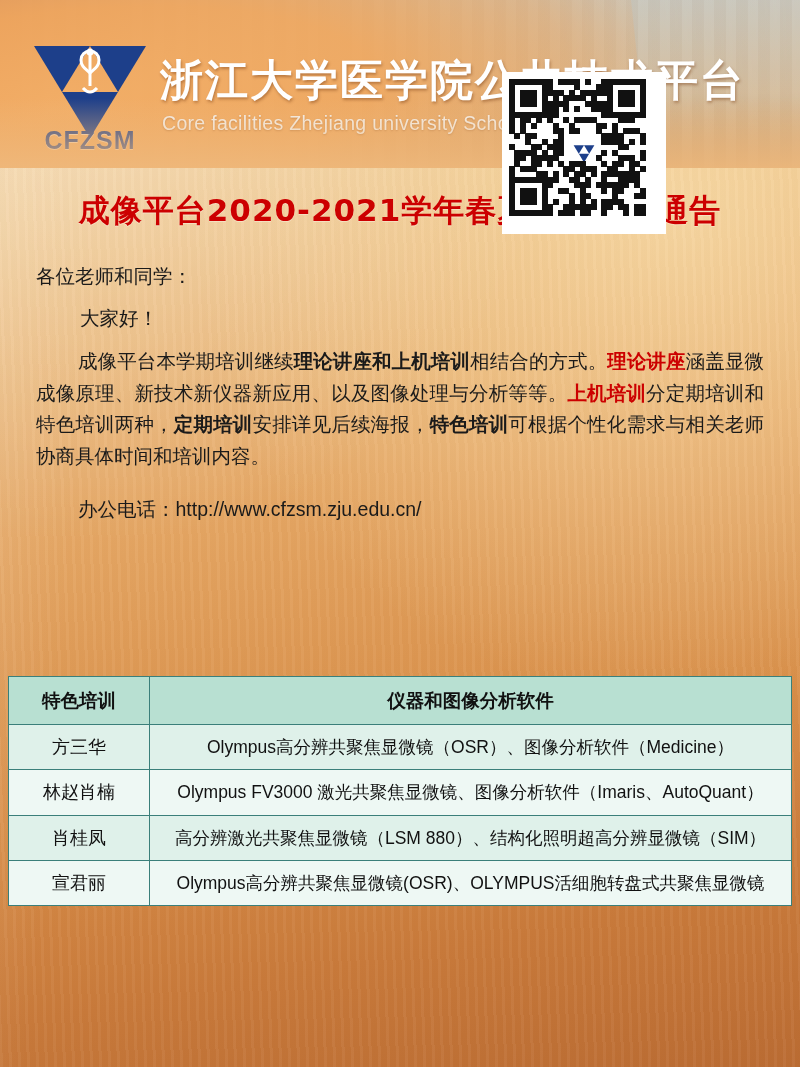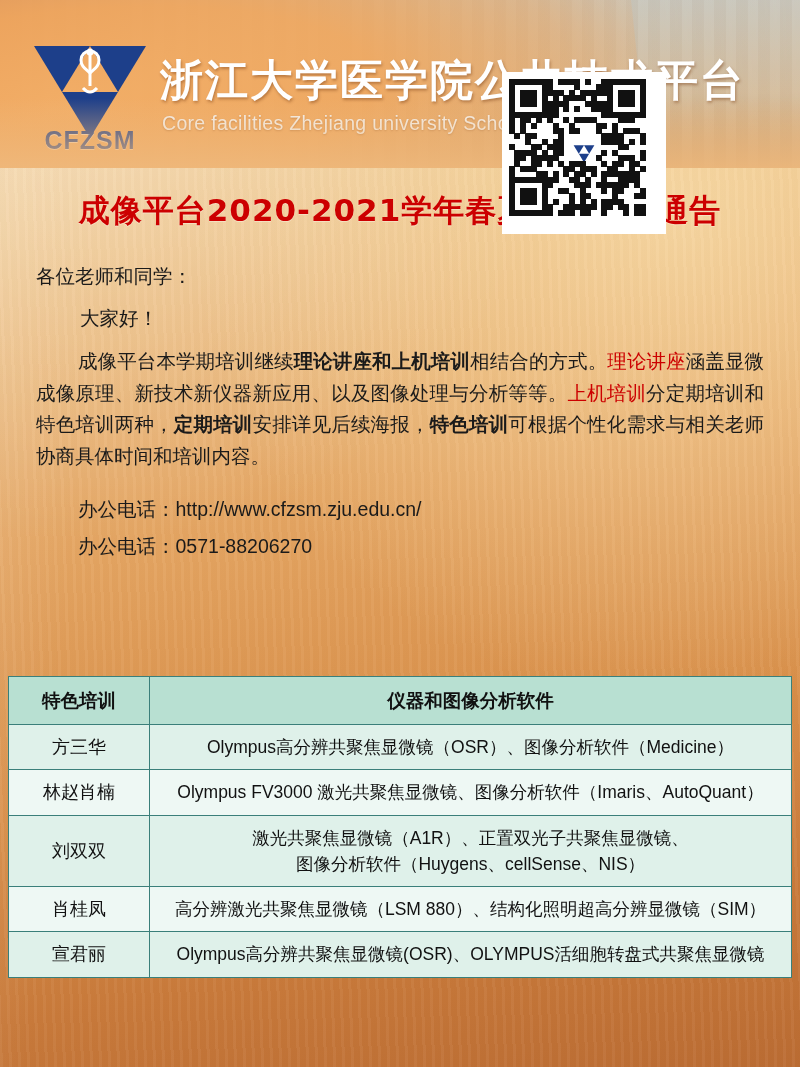--- a/index.html
+++ b/index.html
@@ -137,21 +137,21 @@
   }
   .para {
     margin-top: 14px;
     font-size: 19.5px;
     line-height: 1.62;
     color: #1a1a1a;
     text-align: justify;
     text-indent: 42px;
   }
   .para b { font-weight: bold; }
-  .hl { color: #cc0000; font-weight: normal; }
+  .hl { color: #cc0000; font-weight: bold; }
   .contact-block {
     margin-top: 18px;
     width: 440px;
   }
   .contact-line {
     margin-left: 42px;
     font-size: 19.5px;
     color: #1a1a1a;
     line-height: 1.9;
     white-space: nowrap;
@@ -250,23 +250,20 @@
     <div class="greet">大家好！</div>
 
     <div class="para">
       <span>成像平台本学期培训继续</span><b>理论讲座和上机培训</b><span>相结合的方式。</span><span class="hl">理论讲座</span><span>涵盖显微成像原理、新技术新仪器新应用、以及图像处理与分析等等。</span><span class="hl">上机培训</span><span>分定期培训和特色培训两种，</span><b>定期培训</b><span>安排详见后续海报，</span><b>特色培训</b><span>可根据个性化需求与相关老师协商具体时间和培训内容。</span>
     </div>
 
 
     <div class="contact-block">
       <div class="contact-line">
         <span>办公电话：</span><span>http://www.cfzsm.zju.edu.cn/</span>
-      </div>
-      <div class="contact-line">
-        <span>办公电话：</span><span>0571-88206270</span>
       </div>
     </div>
 
     <div class="qr" style="top:-118px">
       <div class="qr-grid" id="qrGrid">
         <div class="qr-logo">
           <svg viewBox="0 0 30 30" width="26" height="26">
             <polygon points="3,6 15,6 9,16" fill="#1d3f8a"></polygon>
             <polygon points="15,6 27,6 21,16" fill="#1d3f8a"></polygon>
             <polygon points="9,16 21,16 15,26" fill="#1d3f8a"></polygon>
@@ -617,24 +614,20 @@
       <tbody id="tbody">
           <tr>
             <td class="name">方三华</td>
             <td class="desc">Olympus高分辨共聚焦显微镜（OSR）、图像分析软件（Medicine）</td>
           </tr>
           <tr>
             <td class="name">林赵肖楠</td>
             <td class="desc">Olympus FV3000 激光共聚焦显微镜、图像分析软件（Imaris、AutoQuant）</td>
           </tr>
           <tr>
-            <td class="name">刘双双</td>
-            <td class="desc">激光共聚焦显微镜（A1R）、正置双光子共聚焦显微镜、<br>图像分析软件（Huygens、cellSense、NIS）</td>
-          </tr>
-          <tr>
             <td class="name">肖桂凤</td>
             <td class="desc">高分辨激光共聚焦显微镜（LSM 880）、结构化照明超高分辨显微镜（SIM）</td>
           </tr>
           <tr>
             <td class="name">宣君丽</td>
             <td class="desc">Olympus高分辨共聚焦显微镜(OSR)、OLYMPUS活细胞转盘式共聚焦显微镜</td>
           </tr>
         </tbody>
     </table>
   </div>

